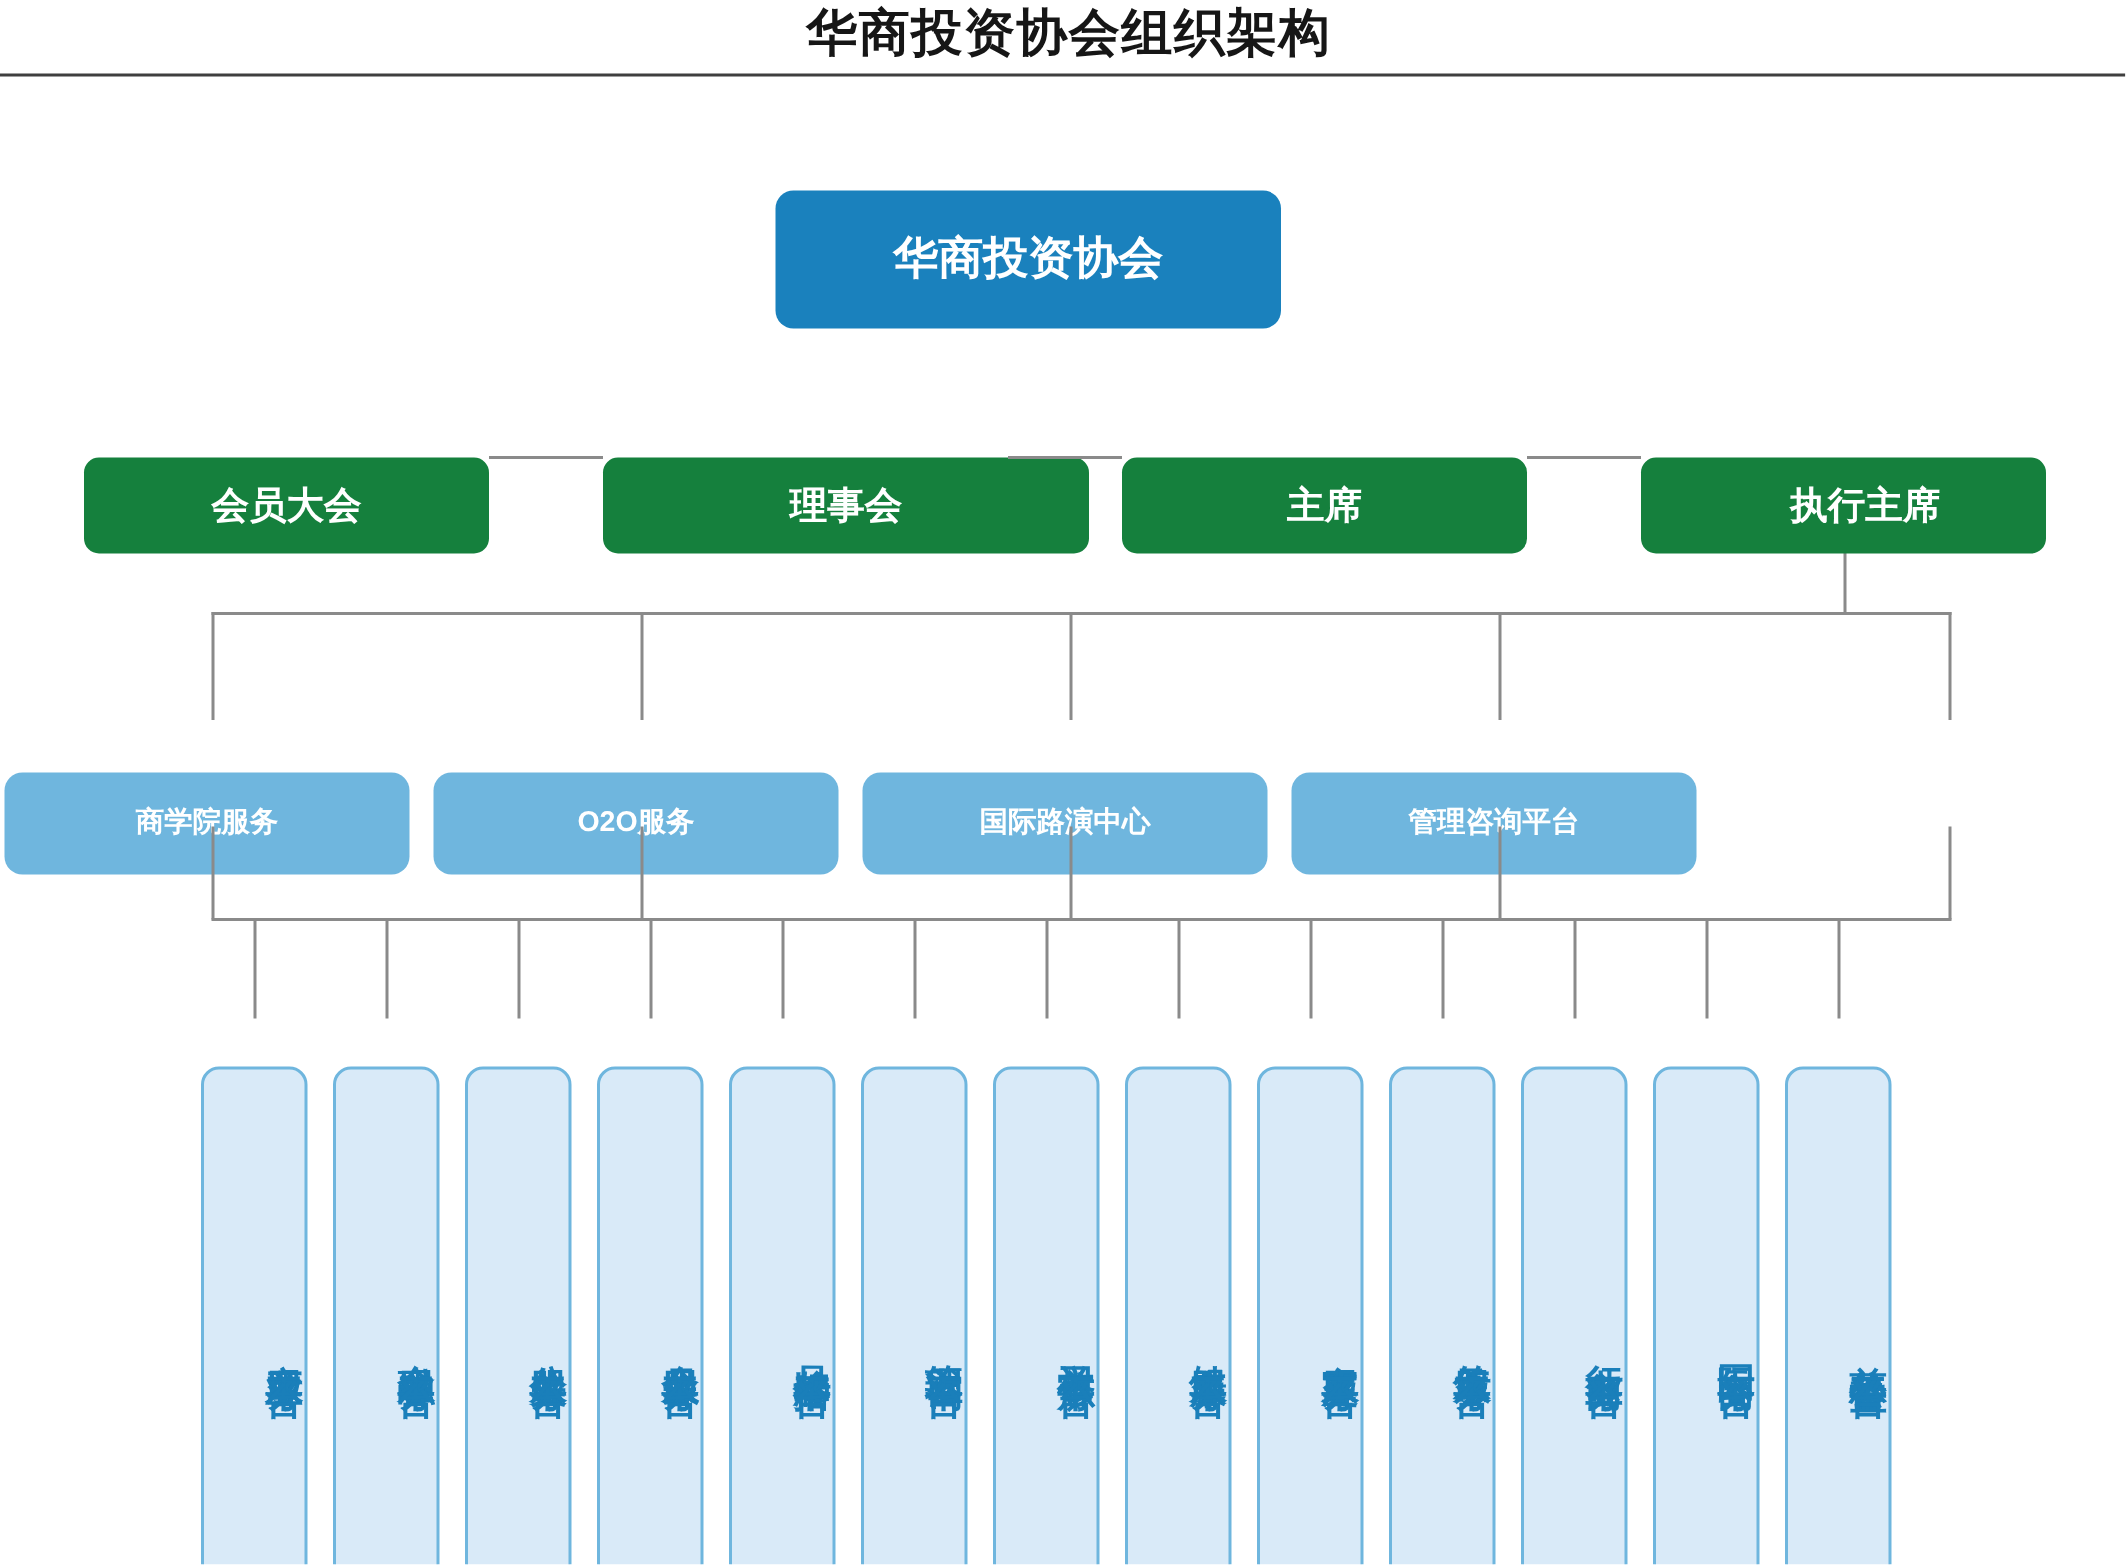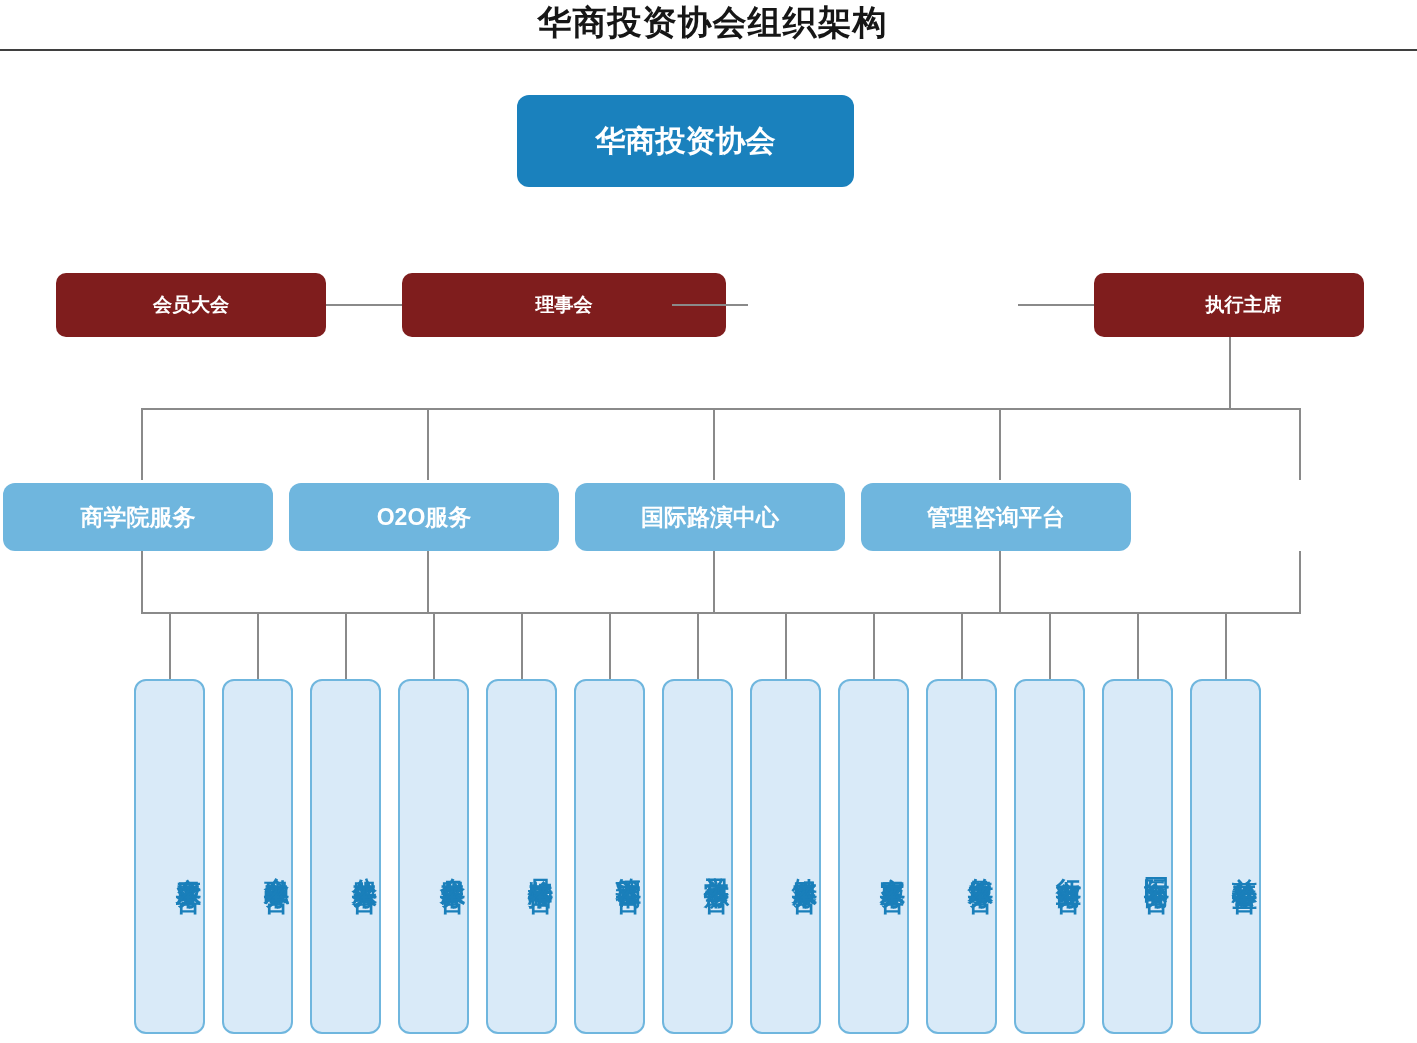--- a/index.html
+++ b/index.html
@@ -47,34 +47,35 @@
     box-sizing: border-box;
     display: flex;
     align-items: center;
     justify-content: center;
     text-align: center;
     color: #ffffff;
     border-radius: 10px;
     font-weight: bold;
     line-height: 1.15;
     user-select: none;
+    margin-top: 32px;
   }
   .root-node {
     background: #1a81bd;
     font-size: 30px;
     border-radius: 12px;
   }
   .level2-node {
-    background: #7f1d1d;
-    font-size: 19px;
+    background: #15803d;
+    font-size: 25px;
     text-align: center;
   }
   .level3-node {
     background: #6fb6de;
-    font-size: 23px;
+    font-size: 19px;
     border-radius: 12px;
   }
   .leaf-node {
     background: #d9eaf8;
     border: 2px solid #6fb6de;
     border-radius: 12px;
     color: #1a7fba;
     font-size: 25px;
     font-weight: bold;
     writing-mode: vertical-rl;
@@ -100,20 +101,21 @@
 
   <div class="title">华商投资协会组织架构</div>
   <div class="title-rule"></div>
 
   <div class="node root-node" style="left:517px; top:95px; width:337px; height:92px;">华商投资协会</div>
 
   <div class="line vline" style="left:1229px; top:334px; height:75px;"></div>
 
   <div class="node level2-node" style="left:56px;  top:273px; width:270px; height:64px;">会员大会</div>
   <div class="node level2-node" style="left:402px; top:273px; width:324px; height:64px;">理事会</div>
+  <div class="node level2-node" style="left:748px; top:273px; width:270px; height:64px;">主席</div>
   <div class="node level2-node" style="left:1094px;top:273px; width:270px; height:64px;padding-left:29px;">执行主席</div>
 
   <div class="line hline" style="left:326px; top:304px; width:76px;"></div>
   <div class="line hline" style="left:672px; top:304px; width:76px;"></div>
   <div class="line hline" style="left:1018px;top:304px; width:76px;"></div>
 
   <div class="line hline" style="left:141px; top:408px; width:1160px;"></div>
   <div class="line vline" style="left:141px;  top:408px; height:72px;"></div>
   <div class="line vline" style="left:427px;  top:408px; height:72px;"></div>
   <div class="line vline" style="left:713px;  top:408px; height:72px;"></div>

